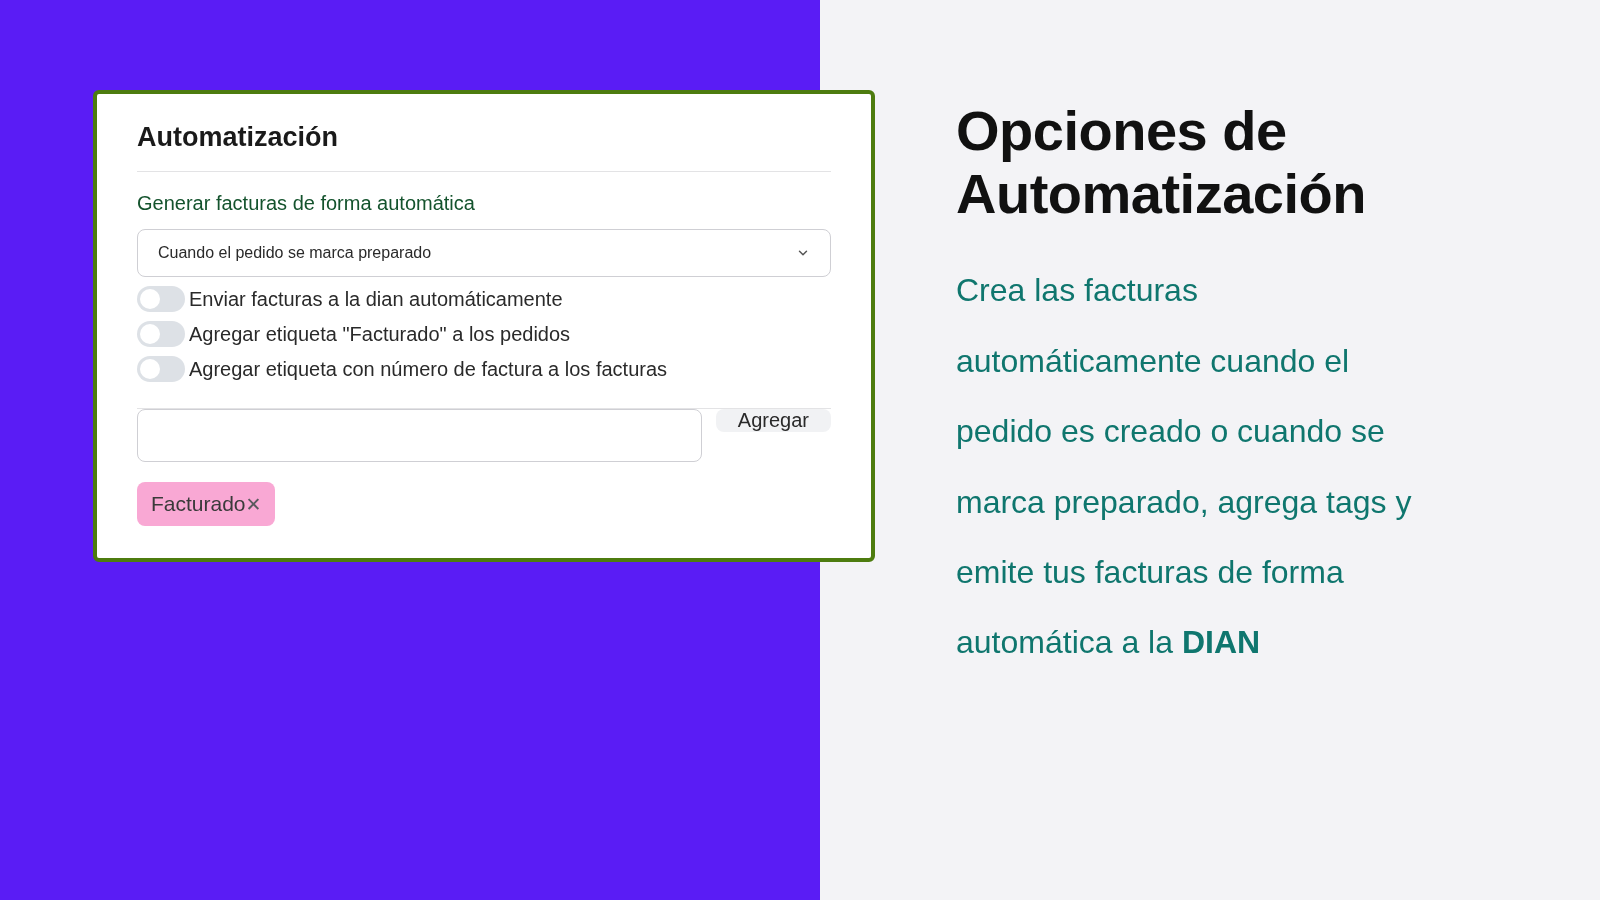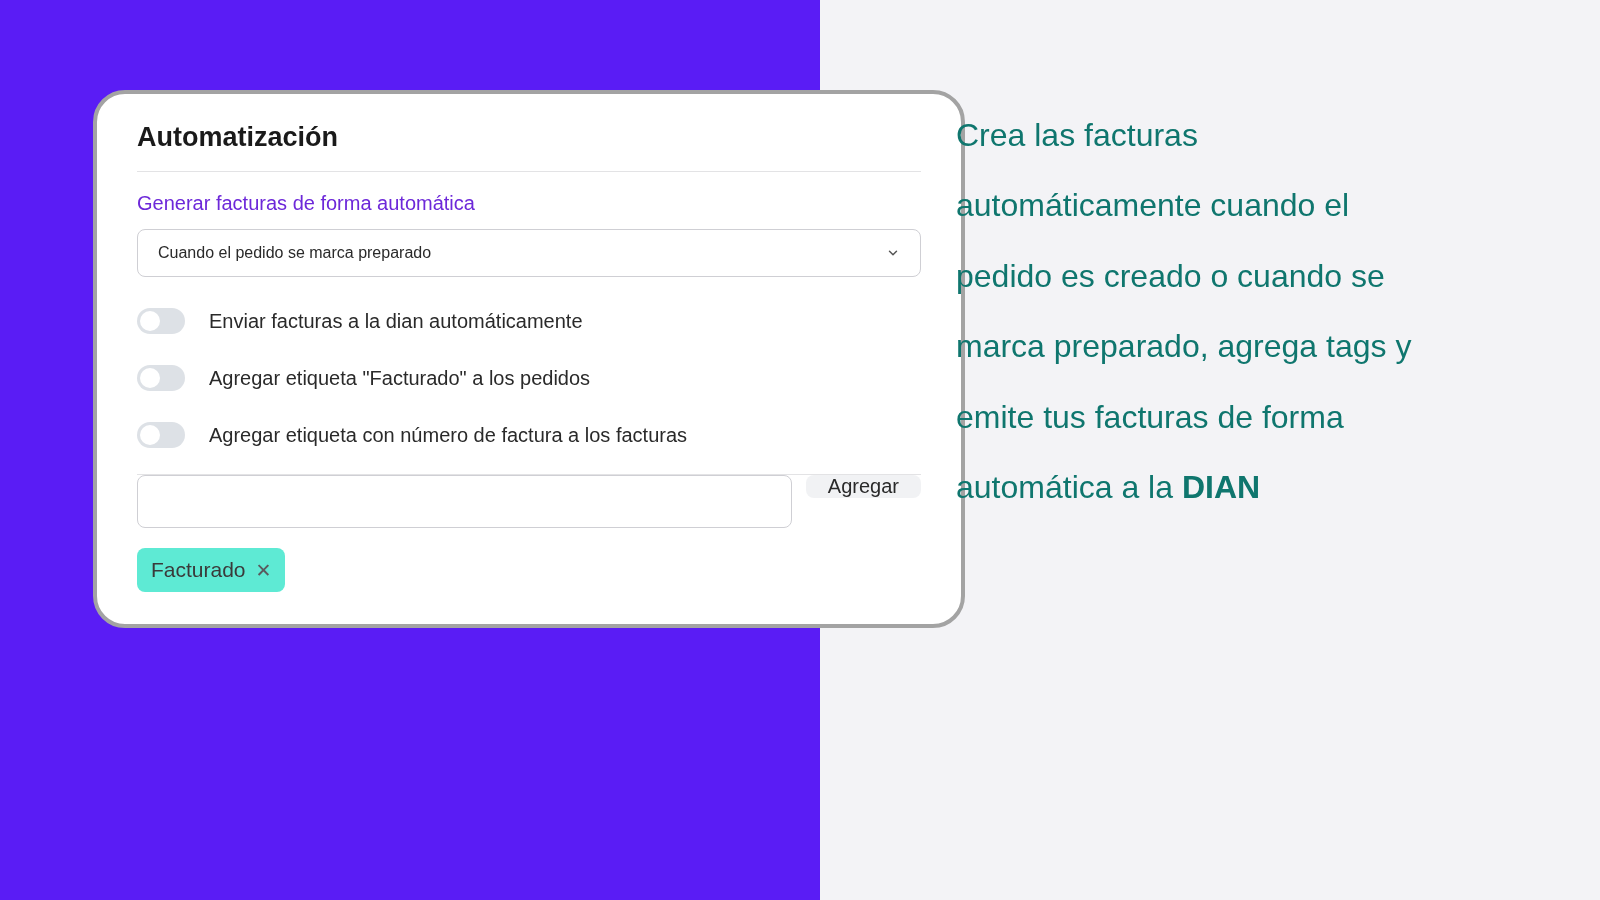--- a/index.html
+++ b/index.html
@@ -20,36 +20,36 @@
     left: 0;
     top: 0;
     width: 820px;
     height: 900px;
     background: #5a1cf5;
   }
   .card {
     position: absolute;
     left: 93px;
     top: 90px;
-    width: 872px;
-    background: #fff;
-    border: 4px solid #a3a3a3;
-    border-radius: 32px;
+    width: 782px;
+    background: #fff;
+    border: 4px solid #4d7c0f;
+    border-radius: 6px;
     padding: 28px 40px 32px 40px;
   }
   .card-title {
     font-size: 27px;
     font-weight: 700;
     color: #1a1a1a;
     padding-bottom: 18px;
     border-bottom: 1px solid #e3e3e5;
   }
   .field-label {
     font-size: 20px;
-    color: #6d28d9;
+    color: #14532d;
     margin-top: 20px;
     margin-bottom: 14px;
   }
   .select-box {
     position: relative;
     width: 100%;
     border: 1px solid #cfcfd4;
     border-radius: 8px;
     padding: 14px 20px;
     font-size: 16px;
@@ -61,22 +61,22 @@
     justify-content: space-between;
   }
   .chevron {
     width: 14px;
     height: 14px;
     flex-shrink: 0;
   }
   .toggle-row {
     display: flex;
     align-items: center;
-    gap: 24px;
-    margin-top: 31px;
+    gap: 4px;
+    margin-top: 9px;
   }
   .toggle {
     width: 48px;
     height: 26px;
     background: #dde1e6;
     border-radius: 14px;
     position: relative;
     cursor: pointer;
     flex-shrink: 0;
   }
@@ -117,22 +117,21 @@
     border: none;
     border-radius: 8px;
     padding: 0 22px;
     font-size: 20px;
     color: #2a2a2a;
     cursor: pointer;
   }
   .tag-chip {
     display: inline-flex;
     align-items: center;
-    gap: 10px;
-    background: #5eead4;
+    background: #f9a8d4;
     border-radius: 8px;
     padding: 10px 14px;
     margin-top: 20px;
     font-size: 21px;
     color: #3a3a3a;
   }
   .tag-remove {
     cursor: pointer;
     color: #5a5a5e;
     font-size: 19px;
@@ -201,16 +200,17 @@
     <button class="add-btn">Agregar</button>
   </div>
 
   <div class="tag-chip">
     <span>Facturado</span>
     <span class="tag-remove">✕</span>
   </div>
 </div>
 
 <div class="right-panel">
+  <div class="right-heading">Opciones de Automatización</div>
   <div class="right-desc">
     <span>Crea las facturas automáticamente cuando el pedido es creado o cuando se marca preparado, agrega tags y emite tus facturas de forma automática a la </span><b>DIAN</b>
   </div>
 </div>
 
 </body></html>

